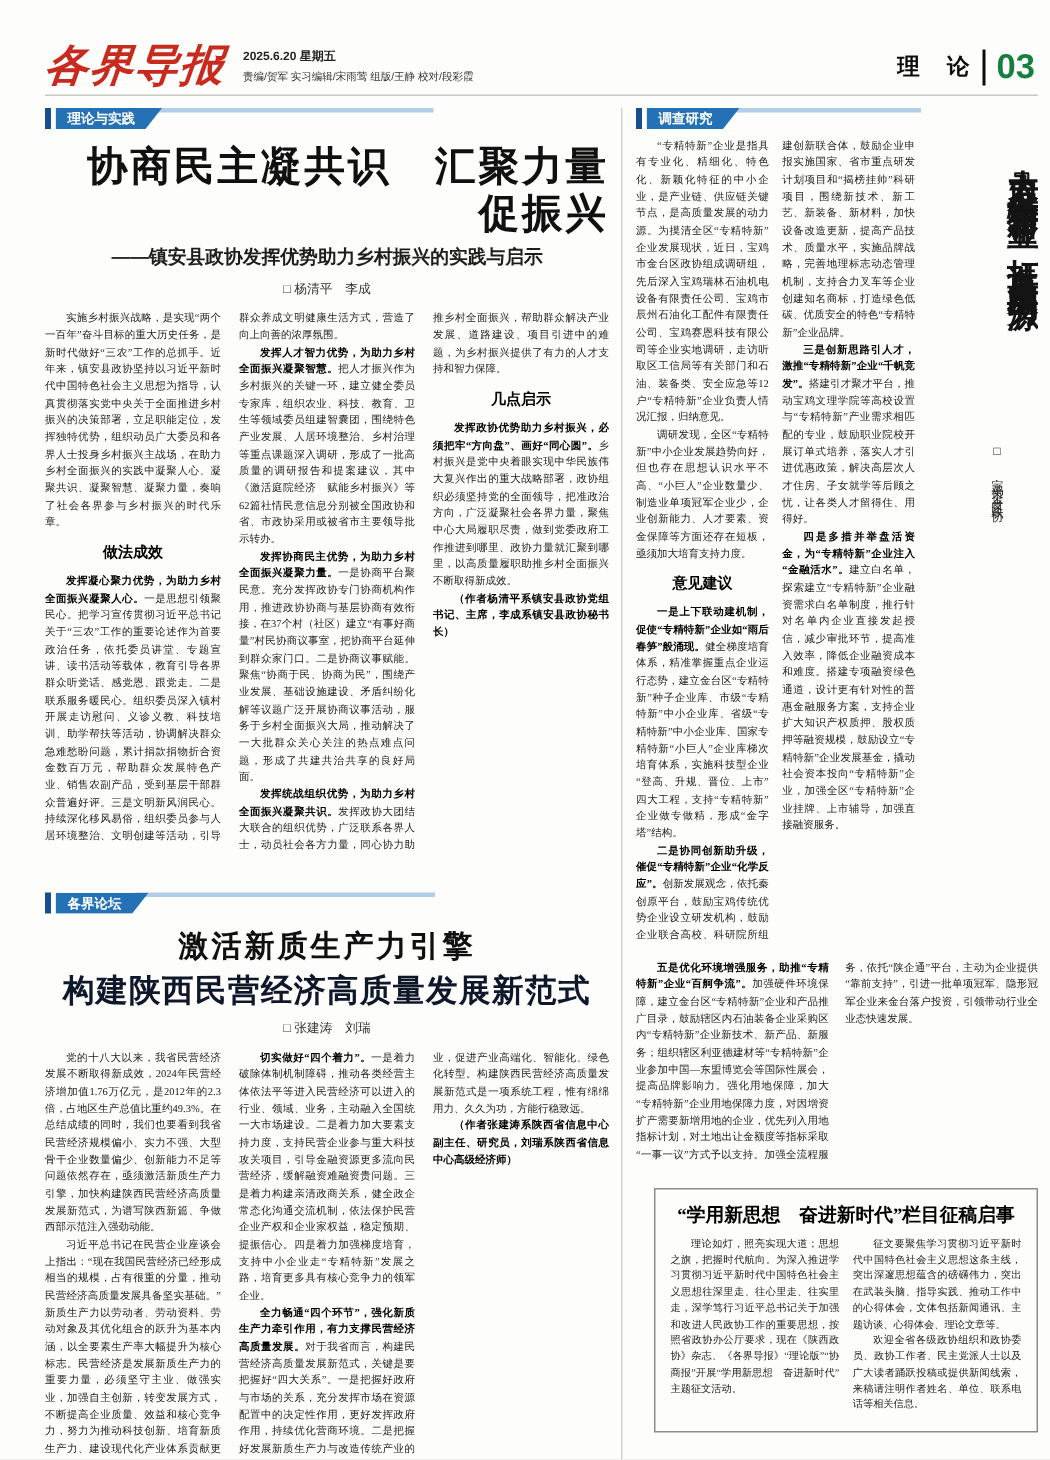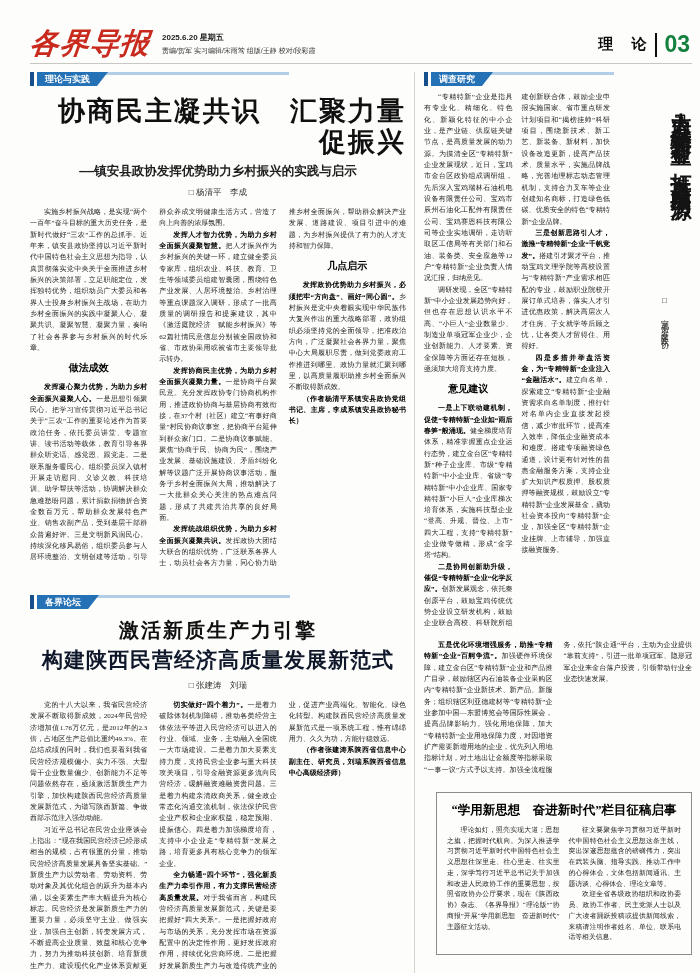--- a/index.html
+++ b/index.html
@@ -32,21 +32,21 @@
   .tag-bar{width:4px;height:14px;background:#174f8c;margin-right:3px;align-self:flex-start;}
   .tag-box{background:#2471b5;color:#fff;font-family:"Liberation Sans",sans-serif;
         font-weight:bold;font-size:9px;line-height:14px;padding:0 18px 0 8px;
         clip-path:polygon(0 0,100% 0,calc(100% - 11px) 100%,0 100%);}
   .tag-underline{height:3px;background:#b2cde8;margin-left:-9px;}
   .u-art1{width:190px;} .u-art2{width:200px;} .u-survey{width:130px;}
 
   
   .art1-headline{font-family:Liberation Serif, serif;font-weight:bold;font-size:27px;
         line-height:1.15;text-align:right;letter-spacing:2px;color:#101010;margin:8px 0 5px;}
-  .art1-subhead{font-family:Liberation Mono, monospace;font-weight:bold;font-size:12.5px;
+  .art1-subhead{font-family:Liberation Sans, sans-serif;font-weight:bold;font-size:12.5px;
         text-align:center;color:#1e1e1e;margin-bottom:7px;}
   .byline{font-size:8.5px;text-align:center;color:#333;margin-bottom:8px;}
   .art2{margin-top:16px;}
   .art2-headline1{font-family:"Liberation Sans",sans-serif;font-weight:bold;font-size:20px;
         text-align:center;letter-spacing:2px;color:#101010;margin:6px 0 2px;}
   .art2-headline2{font-family:"Liberation Sans",sans-serif;font-weight:bold;font-size:21px;
         text-align:center;letter-spacing:1px;color:#0f172a;margin-bottom:6px;}
 
   
   .cols3{column-count:3;column-gap:12px;column-fill:auto;text-align:justify;overflow:hidden;}

